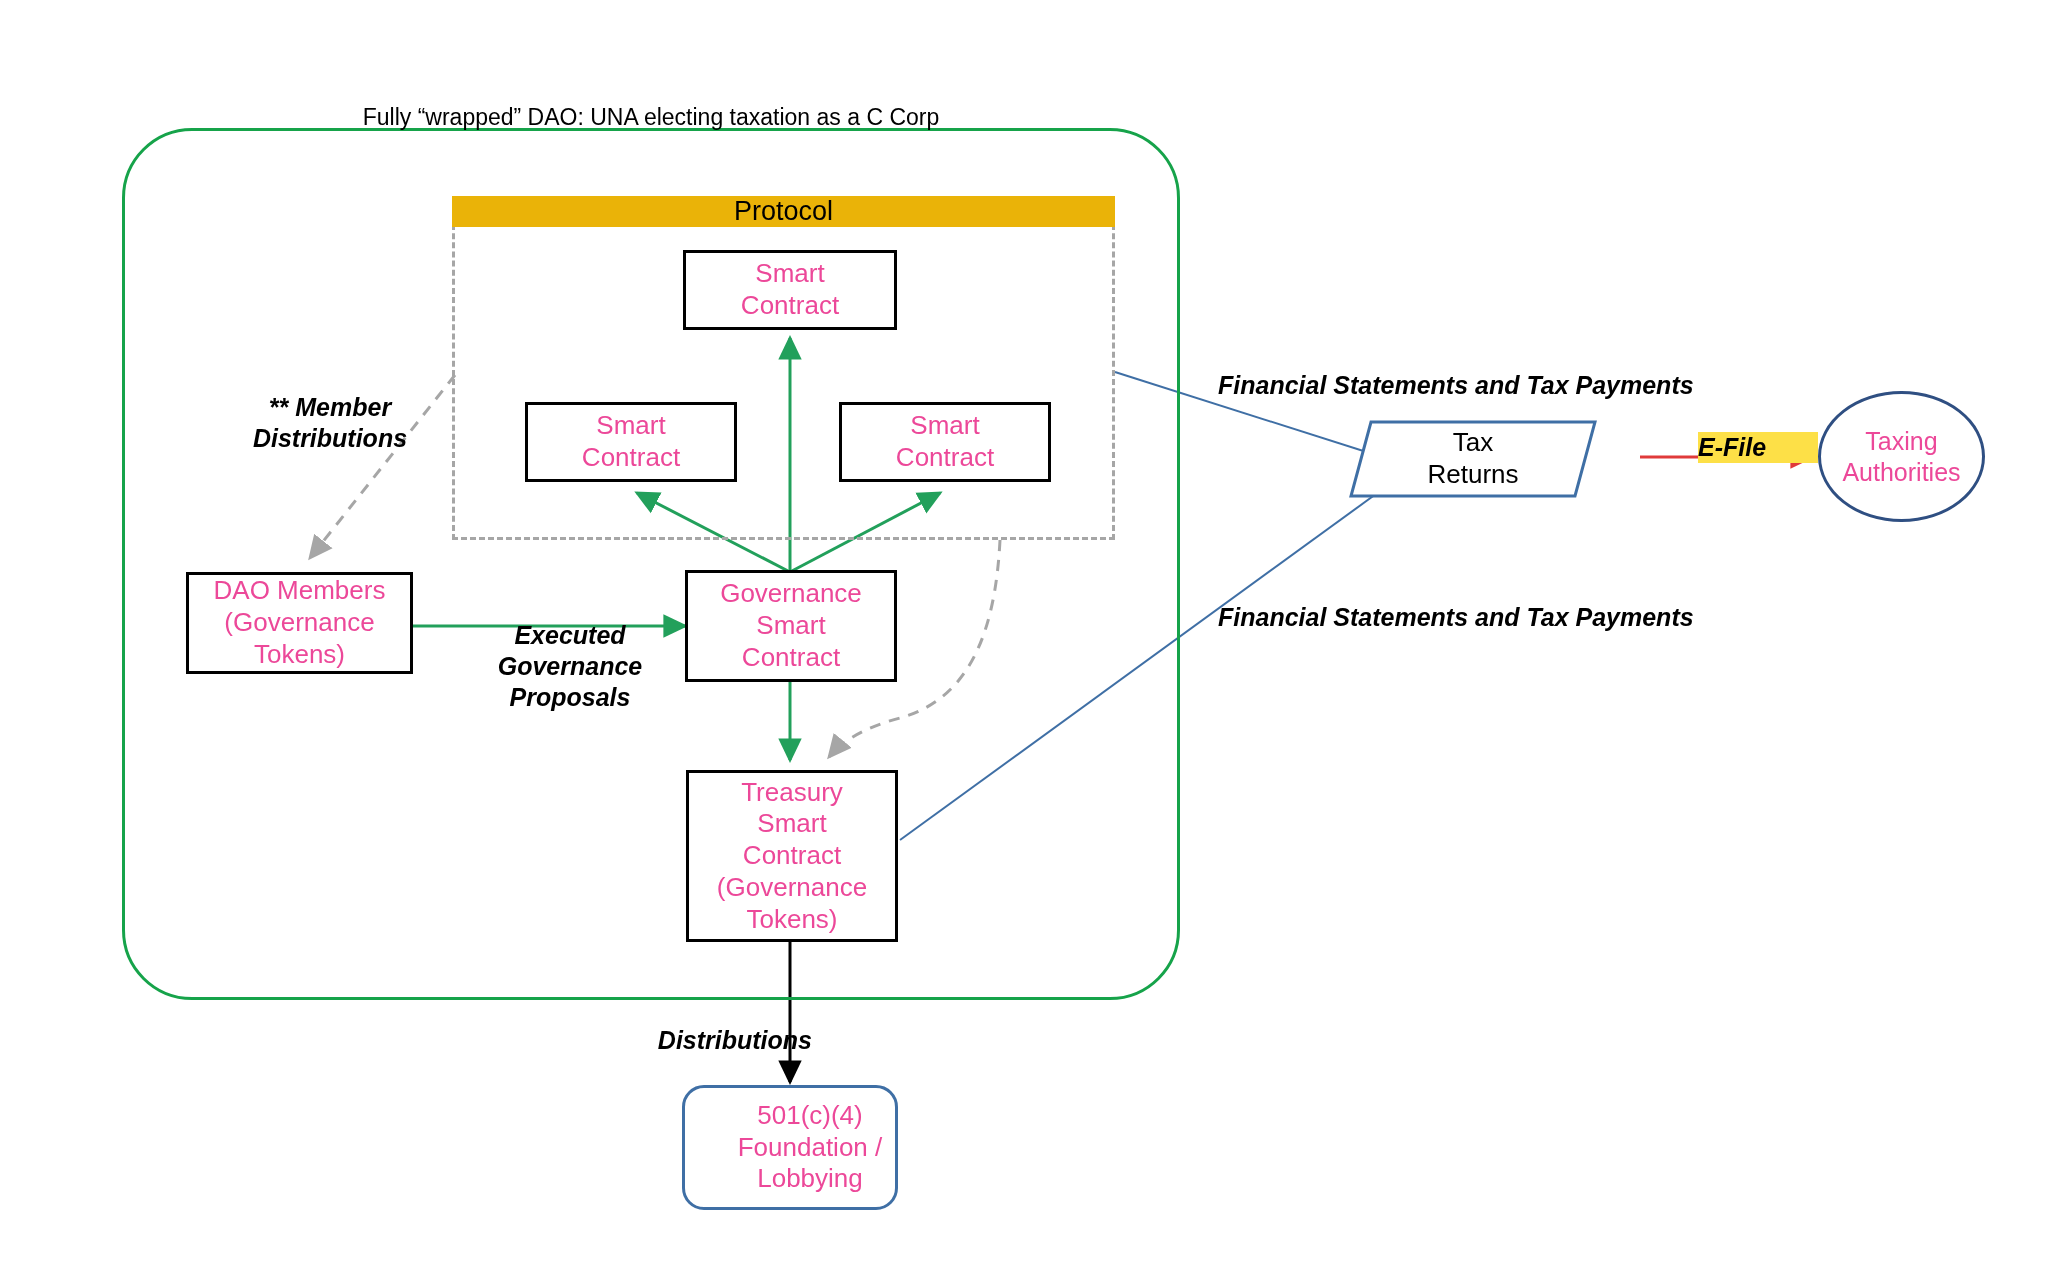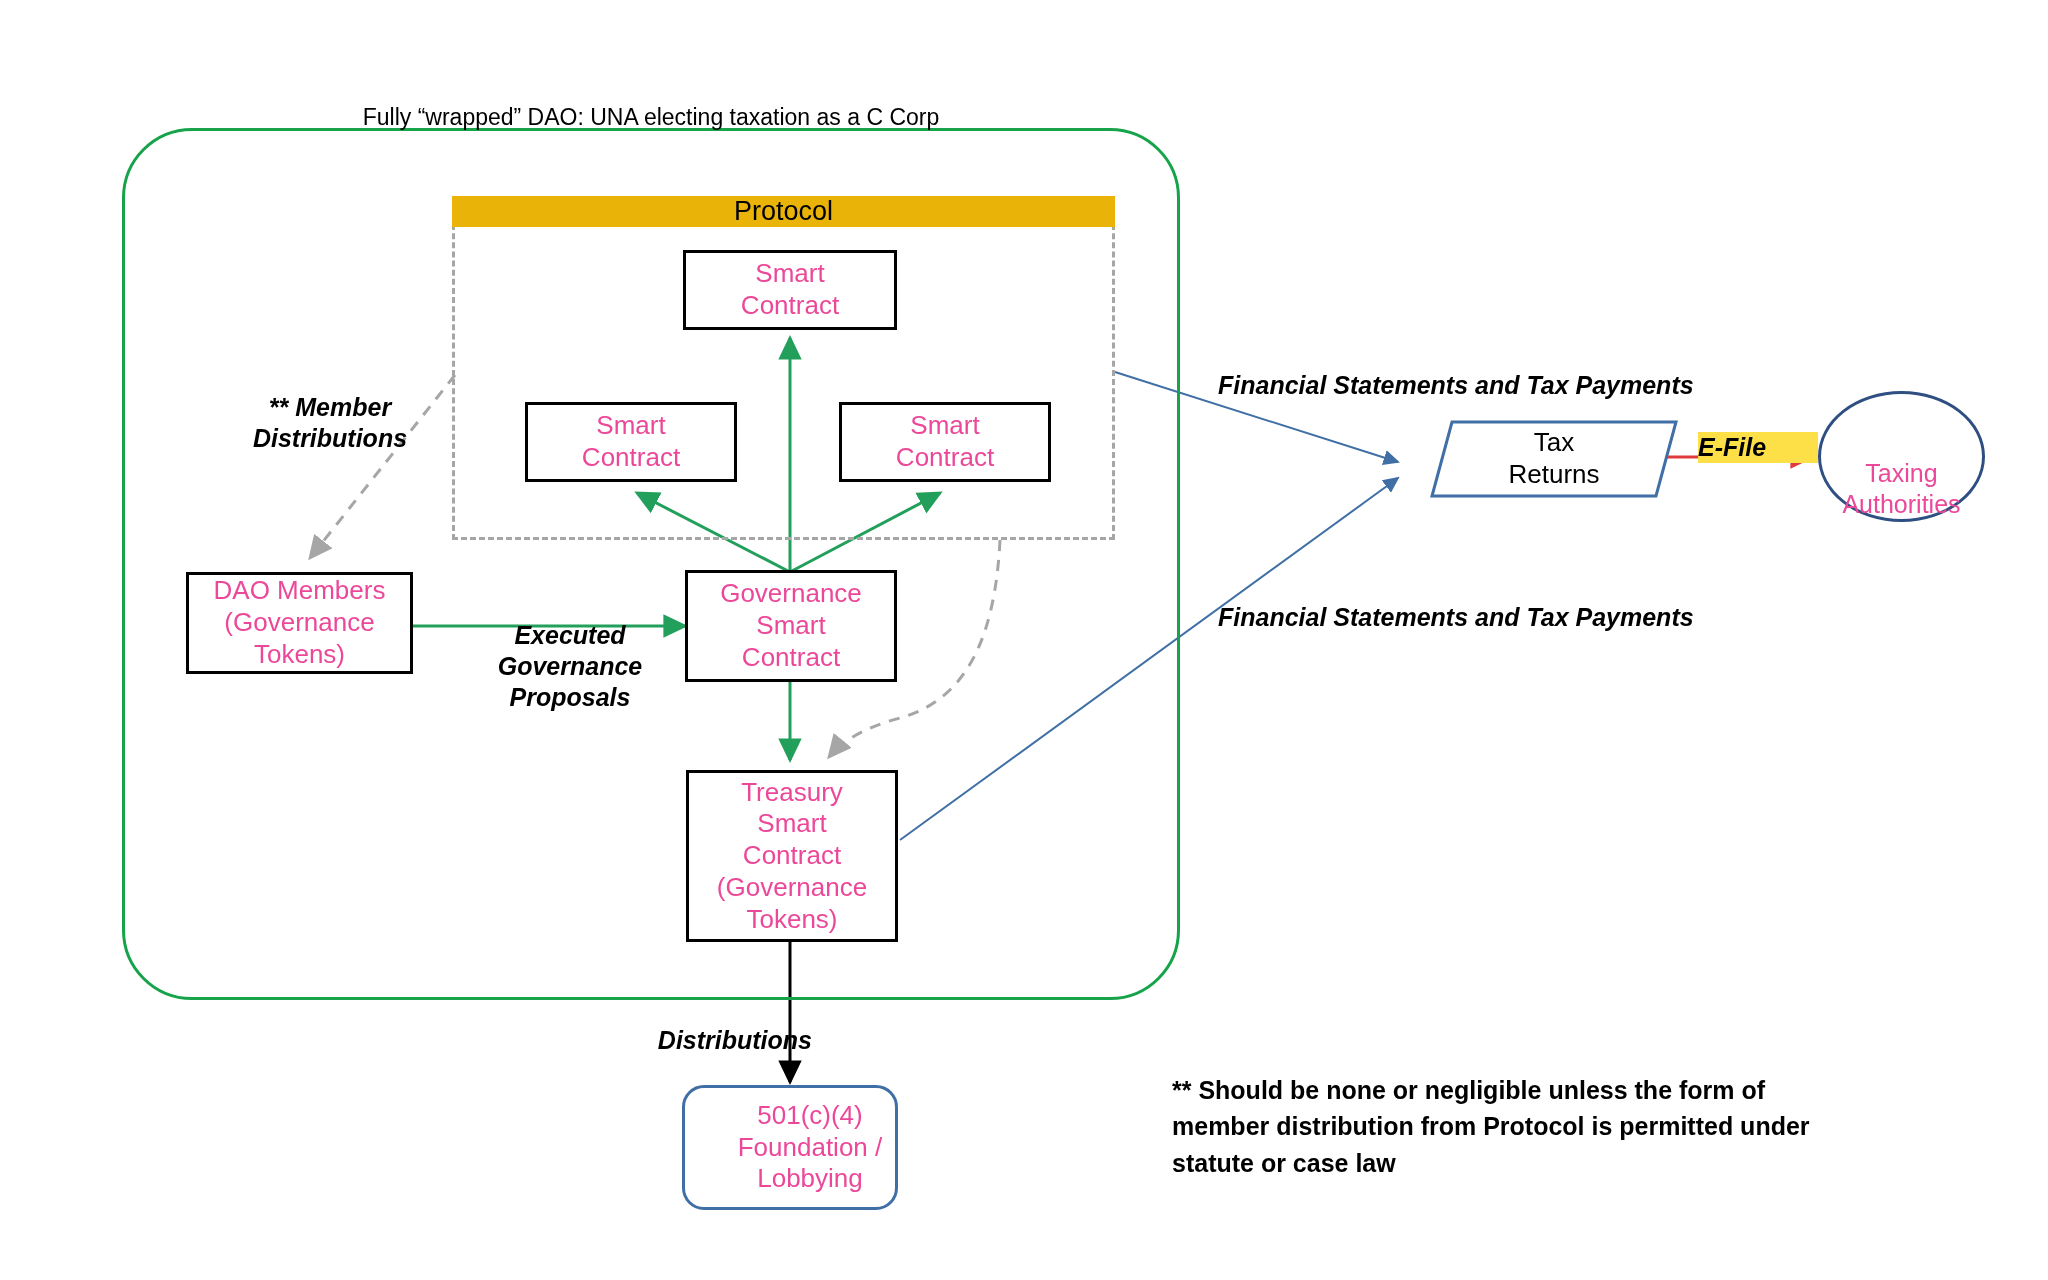--- a/index.html
+++ b/index.html
@@ -73,21 +73,20 @@
     border: 3px solid #3f6fa5;
     border-radius: 22px;
     background: #ffffff;
   }
   .circle-blue {
     position: absolute;
     box-sizing: border-box;
     border: 3px solid #2f4f82;
     border-radius: 50%;
     background: #ffffff;
-    align-items: flex-end;
   }
   .para-wrap {
     position: absolute;
   }
   .para-text {
     position: absolute;
     left: 0; top: 0; right: 0; bottom: 0;
     display: flex;
     align-items: center;
     justify-content: center;
@@ -191,21 +190,21 @@
 (Governance
 Tokens)</span>
   </div>
 
   <div class="rounded-blue node" style="left:682px; top:1085px; width:216px; height:125px; font-size:26px;padding-left:40px;">
     <span style="white-space:pre-line;">501(c)(4)
 Foundation /
 Lobbying</span>
   </div>
 
-  <div class="para-wrap" style="left:1430px; top:420px; width:248px; height:78px;">
+  <div class="para-wrap" style="left:1349px; top:420px; width:248px; height:78px;">
     <svg width="248" height="78" viewBox="0 0 248 78" style="position:absolute;left:0;top:0;">
       <polygon points="22,2 246,2 226,76 2,76" fill="#ffffff" stroke="#3f6fa5" stroke-width="3"></polygon>
     </svg>
     <div class="para-text" style="font-size:26px;">
       <span style="white-space:pre-line;">Tax
 Returns</span>
     </div>
   </div>
 
   <div class="circle-blue node" style="left:1818px; top:391px; width:167px; height:131px; font-size:25px;">
@@ -222,17 +221,14 @@
 
 
   <div class="lbl italic" style="left:1218px; top:370px; width:520px; font-size:25px;">Financial Statements and Tax Payments</div>
 
   <div class="lbl italic" style="left:1218px; top:602px; width:520px; font-size:25px;">Financial Statements and Tax Payments</div>
 
   <div class="lbl italic" style="left:1698px; top:432px; width:120px; font-size:25px; background:#fde047;">E-File</div>
 
   <div class="lbl italic" style="left:632px; top:1025px; width:180px; font-size:25px; text-align:right;">Distributions</div>
 
-  <div class="footnote" style="left:1172px; top:1072px; width:700px; font-size:25px;">** Should be none or negligible unless the form of
-member distribution from Protocol is permitted under
-statute or case law</div>
 
 </div>
 
 </body></html>

